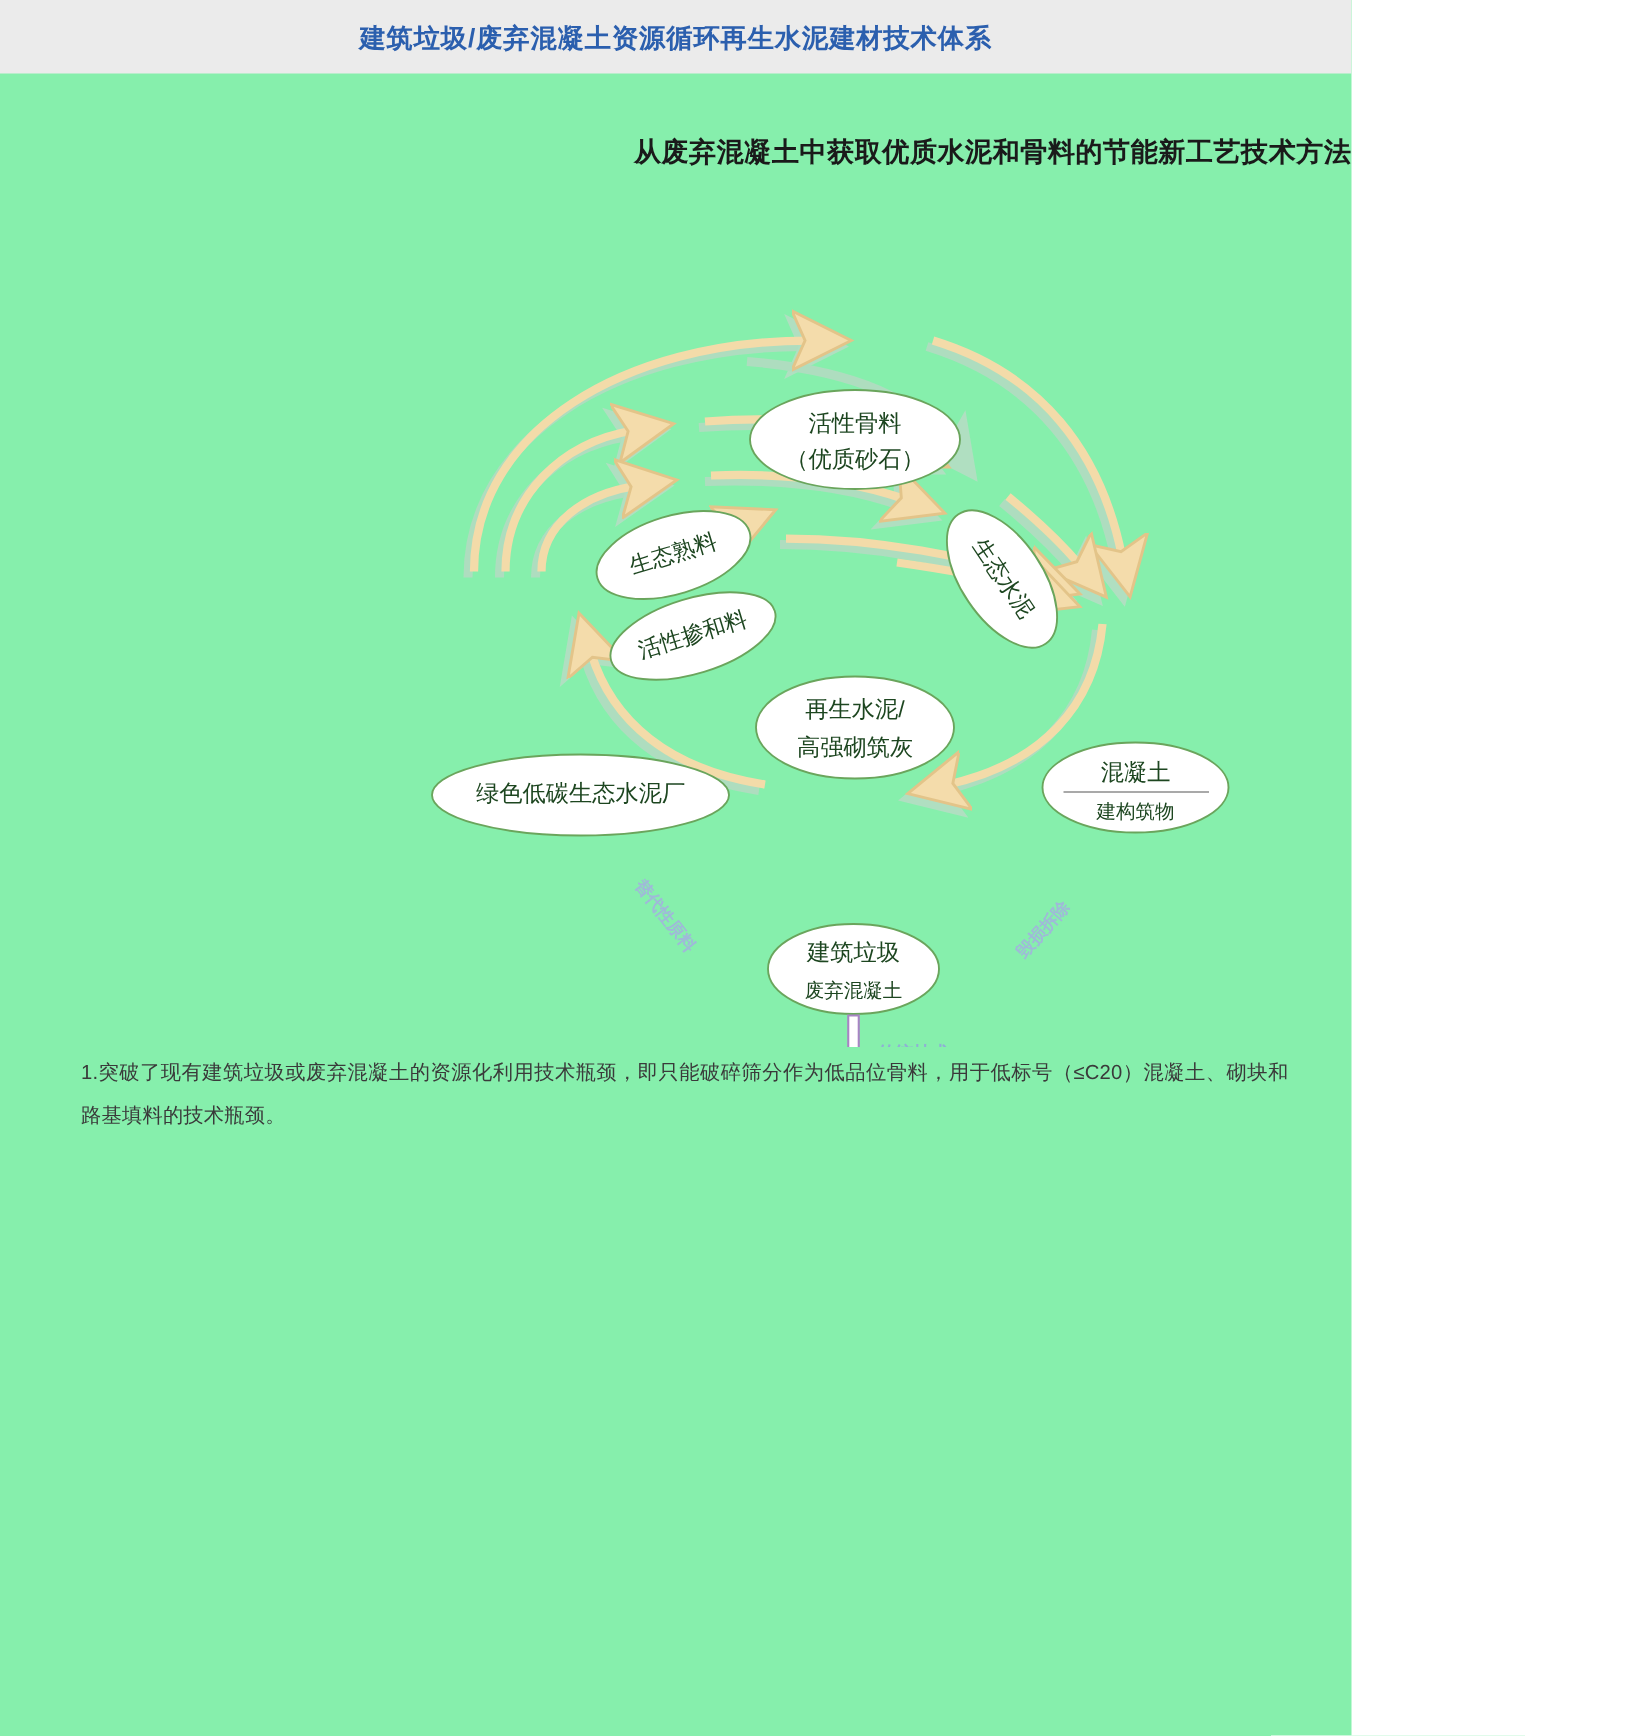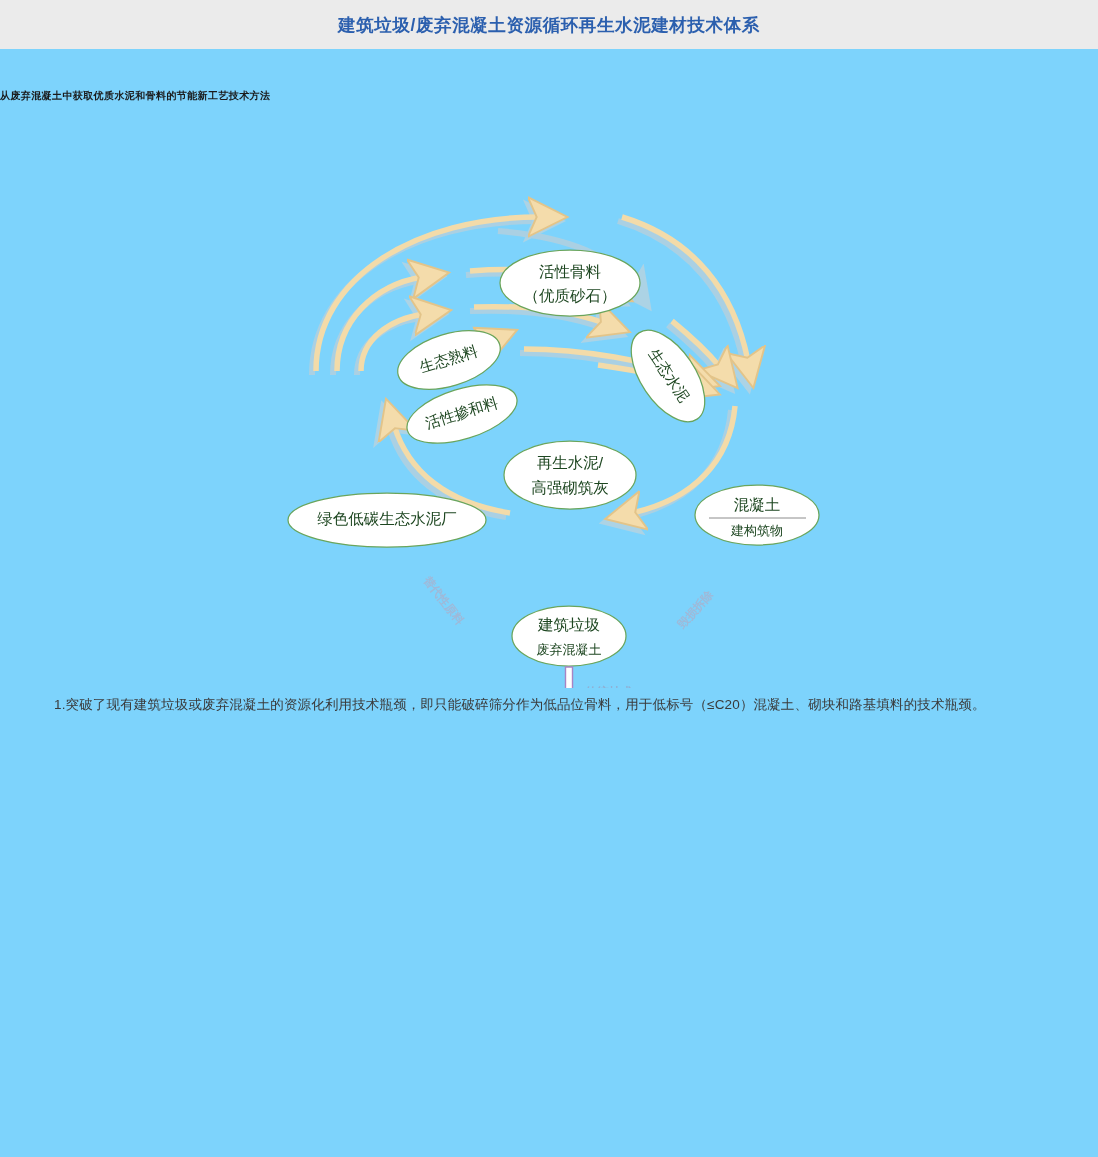--- a/index.html
+++ b/index.html
@@ -4,24 +4,24 @@
 <title>建筑垃圾/废弃混凝土资源循环再生水泥建材技术体系</title>
 <style>
   * { box-sizing: border-box; }
   html, body {
     margin: 0;
     padding: 0;
     background: #ffffff;
     font-family: "Liberation Sans", "DejaVu Sans", sans-serif;
   }
   .page {
-    width: 1098px;
+    width: 901px;
     min-height: 1157px;
     position: relative;
-    background: #7dd3fc;
+    background: #86efac;
     overflow: hidden;
   }
 
   
   .header-bar {
     width: 100%;
     height: 49px;
     background: #ebebeb;
     display: flex;
     align-items: center;
@@ -30,22 +30,22 @@
   .header-title {
     color: #2b5fae;
     font-size: 17.5px;
     font-weight: bold;
     letter-spacing: 0.6px;
     white-space: nowrap;
   }
 
   
   .section-title {
-    text-align: left;
-    font-size: 10px;
+    text-align: right;
+    font-size: 18px;
     font-weight: bold;
     color: #1a1a1a;
     letter-spacing: 0.4px;
   }
   #diagram-title { margin-top: 40px; }
   #problems-title { margin-top: 6px; margin-bottom: 26px; }
 
   
   .diagram-wrap {
     position: relative;

